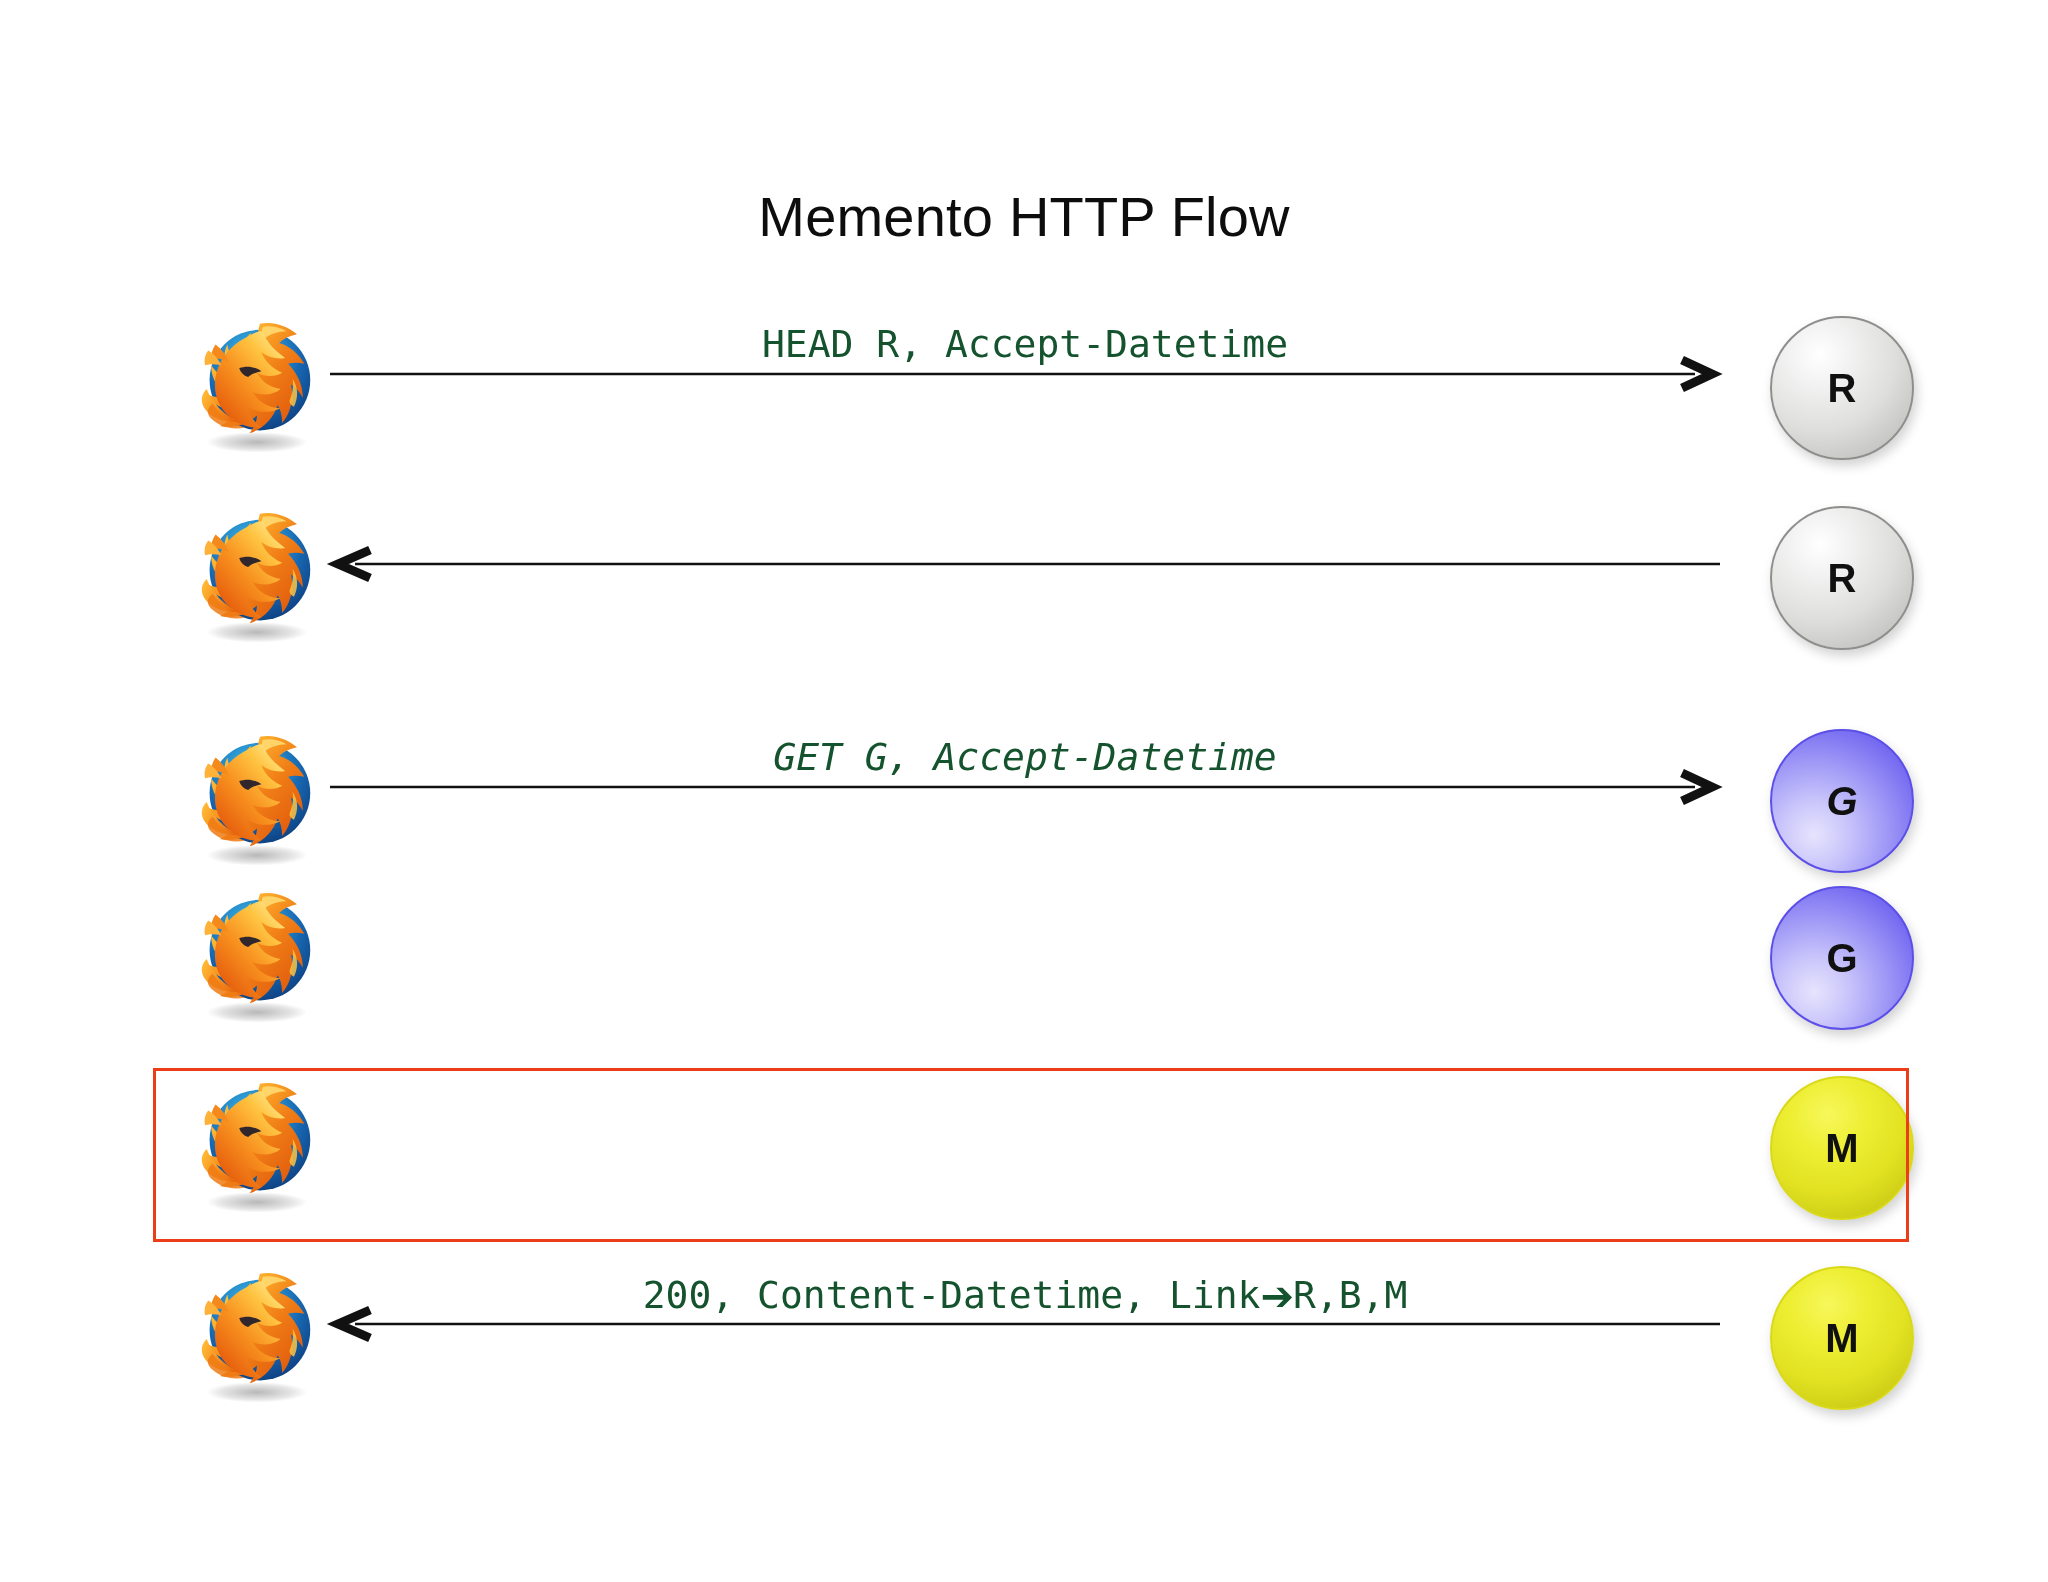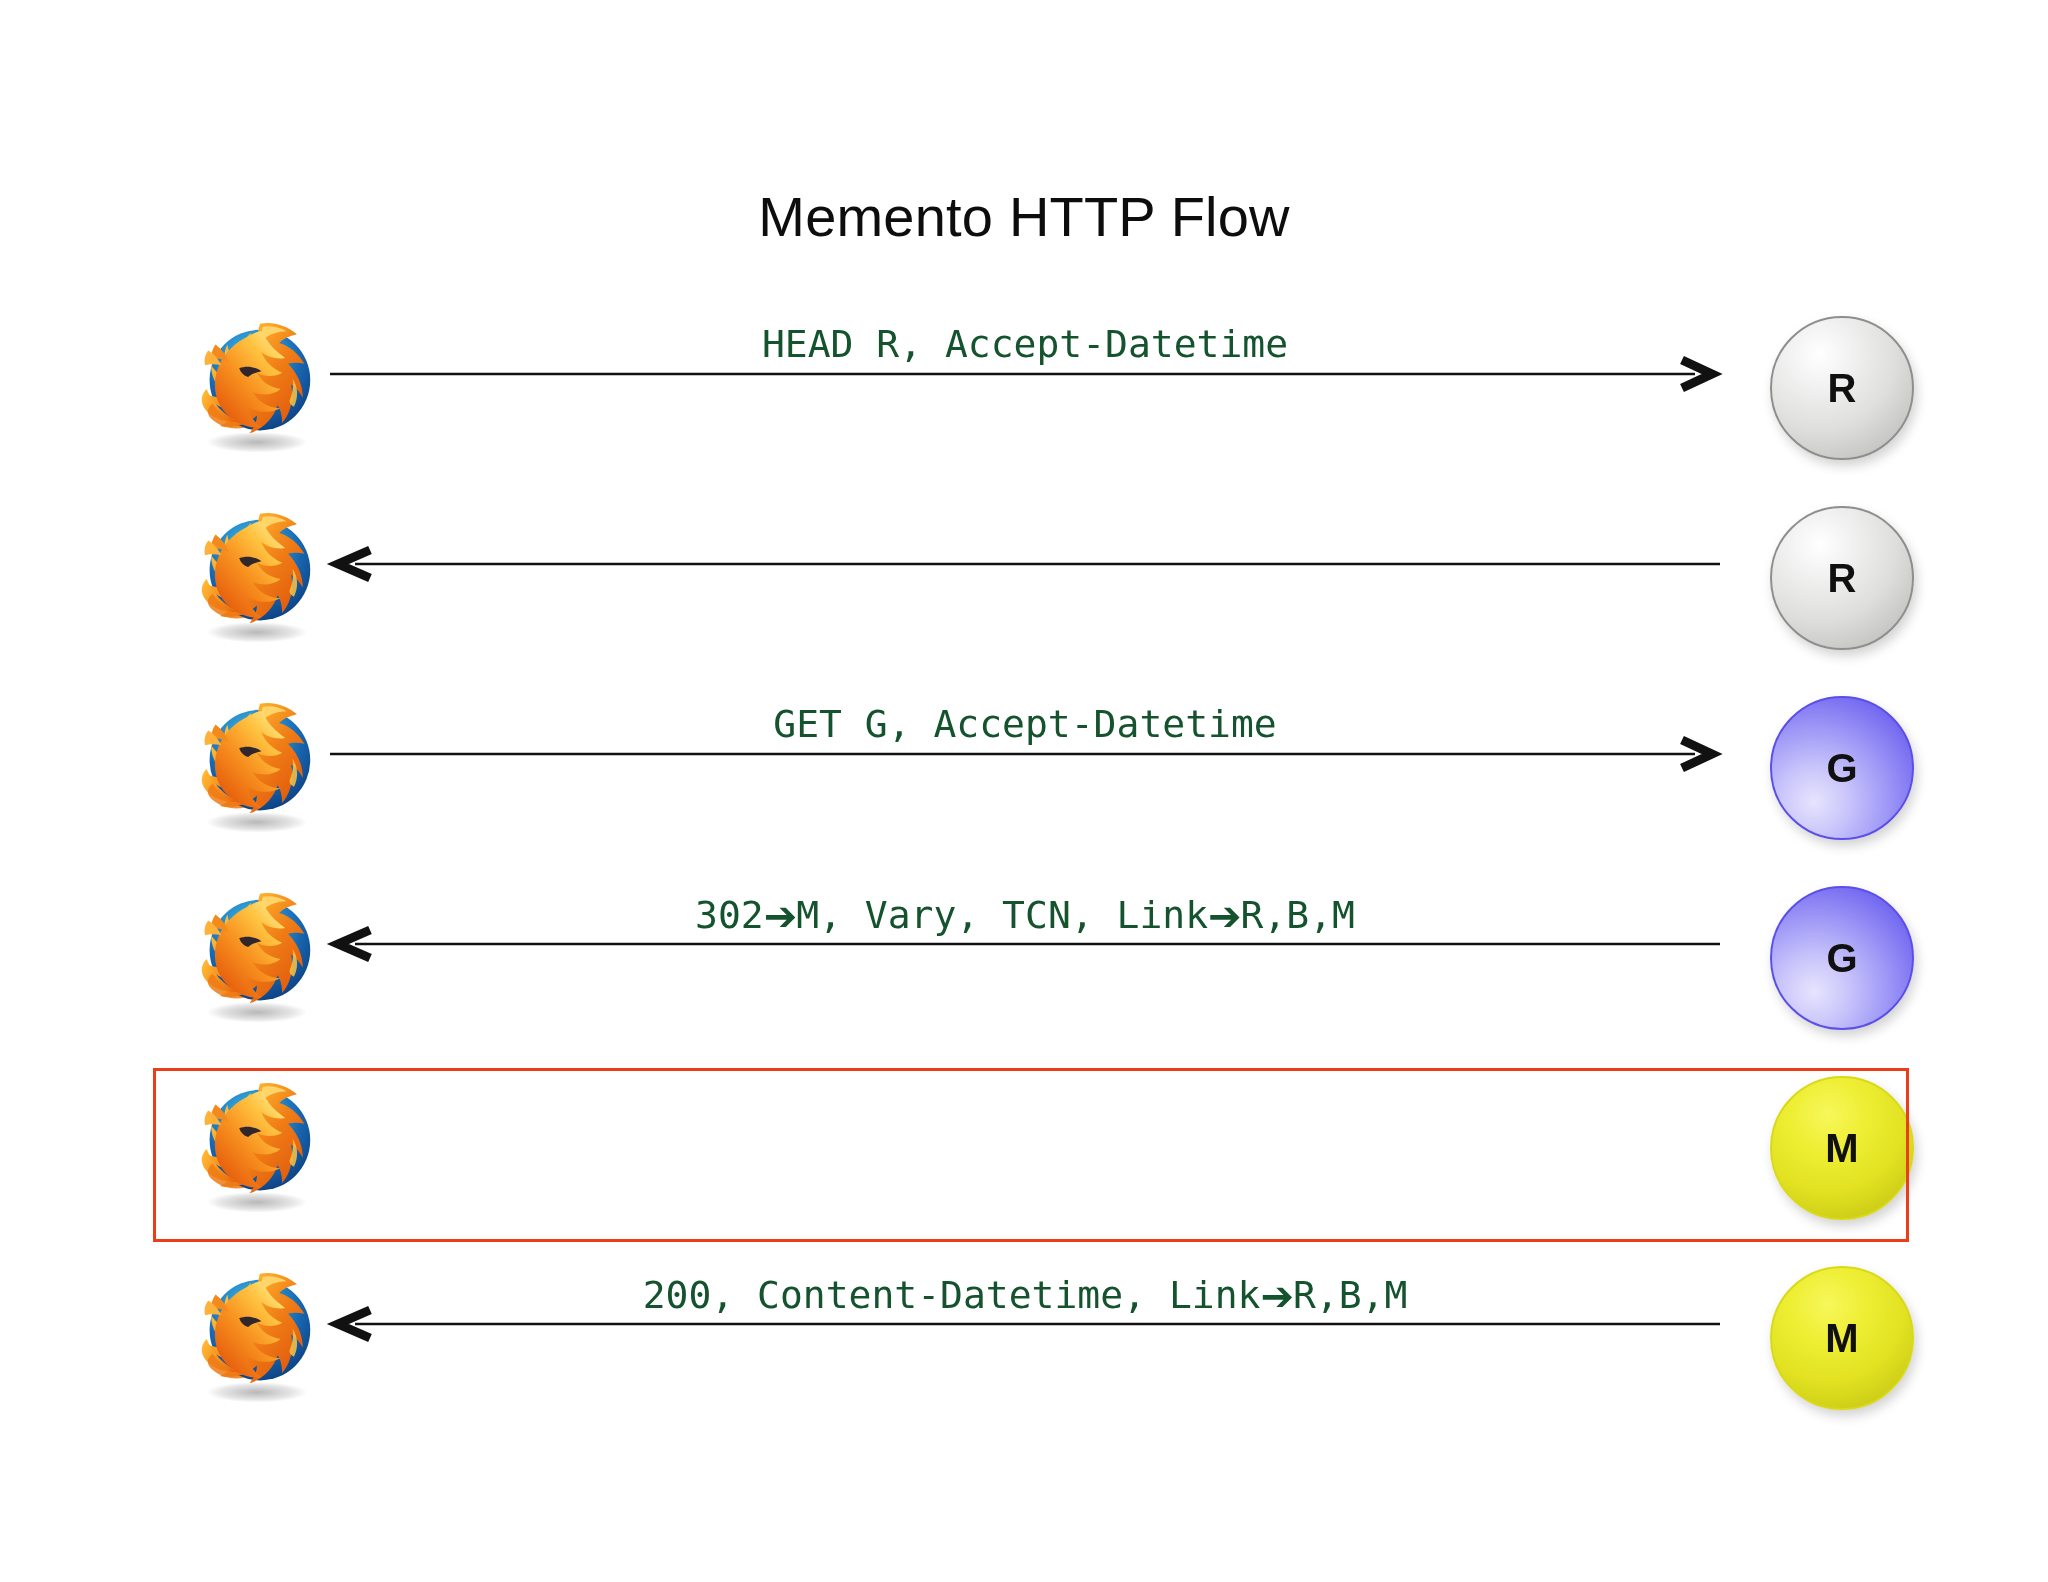--- a/index.html
+++ b/index.html
@@ -210,21 +210,21 @@
             <line x1="18" y1="74" x2="1000" y2="74" stroke="#111111" stroke-width="2.4" vector-effect="non-scaling-stroke"></line>
           </svg>
           <svg class="head" preserveAspectRatio="xMinYMid meet" viewBox="0 0 1000 190">
             <polyline points="40,60 8,74 40,88" fill="none" stroke="#111111" stroke-width="9" stroke-linecap="butt" stroke-linejoin="miter" vector-effect="non-scaling-stroke"></polyline>
           </svg>
         </div>
         <div class="node node-R">
           <span>R</span>
         </div>
       </div>
-      <div class="flow-row" style="top: 680px;">
+      <div class="flow-row" style="top: 713px; font-style: italic;">
         <div class="browser-logo">
           <svg viewBox="0 0 100 100" xmlns="http://www.w3.org/2000/svg">
             <ellipse cx="52" cy="88" rx="34" ry="7" fill="url(#ffShadow)"></ellipse>
             <circle cx="54" cy="46" r="34" fill="url(#ffGlobe)"></circle>
             <path d="M40 24 C47 22 56 23 62 27 C57 30 52 29 47 31 C43 32 41 28 40 24 Z" fill="#1b74ba" opacity="0.85"></path>
             <path d="M62 34 C68 33 74 36 78 41 C73 43 68 42 64 39 C61 37 61 35 62 34 Z" fill="#1b74ba" opacity="0.8"></path>
             <path d="M44 44 C52 42 60 45 64 51 C58 55 50 55 45 51 C42 49 42 46 44 44 Z" fill="#17599a" opacity="0.75"></path>
             <path d="M56 62 C63 60 70 63 73 68 C67 71 60 70 56 66 C54 64 54 63 56 62 Z" fill="#17599a" opacity="0.7"></path>
             <path d="M36 56 C41 55 45 58 46 62 C42 64 38 62 36 59 Z" fill="#17599a" opacity="0.6"></path>
             <path d="M54 8 C62 6 72 9 79 15 C74 16 70 18 67 21 C74 23 80 28 84 35 C80 34 76 34 73 35 C79 41 83 49 83 58 C81 54 78 51 75 49 C77 58 75 68 69 75 C69 70 68 66 66 63 C63 72 56 79 47 82 C50 78 52 74 52 70 C45 76 36 79 27 77 C33 74 37 70 40 66 C31 67 22 63 17 55 C23 58 29 58 34 57 C26 53 21 45 21 36 C25 42 30 45 36 46 C30 39 28 30 32 22 C33 29 37 35 42 39 C39 30 41 20 48 14 C47 21 49 27 53 32 C52 23 52 14 54 8 Z" fill="url(#ffFlameA)"></path>
@@ -264,29 +264,20 @@
             <path d="M54 8 C62 6 72 9 79 15 C74 16 70 18 67 21 C74 23 80 28 84 35 C80 34 76 34 73 35 C79 41 83 49 83 58 C81 54 78 51 75 49 C77 58 75 68 69 75 C69 70 68 66 66 63 C63 72 56 79 47 82 C50 78 52 74 52 70 C45 76 36 79 27 77 C33 74 37 70 40 66 C31 67 22 63 17 55 C23 58 29 58 34 57 C26 53 21 45 21 36 C25 42 30 45 36 46 C30 39 28 30 32 22 C33 29 37 35 42 39 C39 30 41 20 48 14 C47 21 49 27 53 32 C52 23 52 14 54 8 Z" fill="url(#ffFlameA)"></path>
             <path d="M47 16 C38 20 30 27 26 37 C22 47 23 58 29 66 C35 74 45 79 55 78 C50 74 46 69 44 63 C51 68 60 69 68 65 C60 65 53 61 49 54 C56 57 63 56 68 52 C61 51 55 47 52 41 C58 44 64 44 69 41 C62 38 57 33 55 27 C60 31 66 32 71 31 C64 26 58 20 56 13 C53 13 50 14 47 16 Z" fill="url(#ffFlameB)"></path>
             <path d="M24 22 C28 25 31 29 33 34 C29 32 25 31 21 31 C21 28 22 25 24 22 Z" fill="#f58a1c"></path>
             <path d="M19 26 C23 28 26 32 28 36 C24 35 20 35 17 36 C16 32 17 29 19 26 Z" fill="#ffb23a"></path>
             <path d="M40 38 C45 36 51 37 55 40 C51 41 48 42 46 44 C43 43 41 41 40 38 Z" fill="#1a1a2e" opacity="0.9"></path>
             <path d="M18 52 C22 62 30 70 40 74 C33 75 25 73 19 68 C14 63 13 57 18 52 Z" fill="url(#ffTail)"></path>
             <path d="M22 62 C27 70 35 76 44 78 C36 80 27 78 21 72 C18 69 18 65 22 62 Z" fill="#ef7b14" opacity="0.85"></path>
             <path d="M56 10 C61 9 67 10 72 13 C66 13 61 15 57 18 C55 15 55 12 56 10 Z" fill="#ffd970" opacity="0.9"></path>
             <path d="M74 60 C76 55 77 50 76 45 C80 51 80 58 77 64 C75 63 74 62 74 60 Z" fill="#ffc341" opacity="0.85"></path>
           </svg>
-        </div>
-        <div class="arrow-lane">
-          <svg preserveAspectRatio="none" viewBox="0 0 1000 190">
-            <line x1="18" y1="74" x2="1000" y2="74" stroke="#111111" stroke-width="2.4" vector-effect="non-scaling-stroke"></line>
-          </svg>
-          <svg class="head" preserveAspectRatio="xMinYMid meet" viewBox="0 0 1000 190">
-            <polyline points="40,60 8,74 40,88" fill="none" stroke="#111111" stroke-width="9" stroke-linecap="butt" stroke-linejoin="miter" vector-effect="non-scaling-stroke"></polyline>
-          </svg>
-          <div class="msg-label"><span>302</span><span class="arw">➔</span><span>M, Vary, TCN, Link</span><span class="arw">➔</span><span>R,B,M</span></div>
         </div>
         <div class="node node-G">
           <span>G</span>
         </div>
       </div>
       <div class="flow-row" style="top: 1060px;">
         <div class="browser-logo">
           <svg viewBox="0 0 100 100" xmlns="http://www.w3.org/2000/svg">
             <ellipse cx="52" cy="88" rx="34" ry="7" fill="url(#ffShadow)"></ellipse>
             <circle cx="54" cy="46" r="34" fill="url(#ffGlobe)"></circle>

